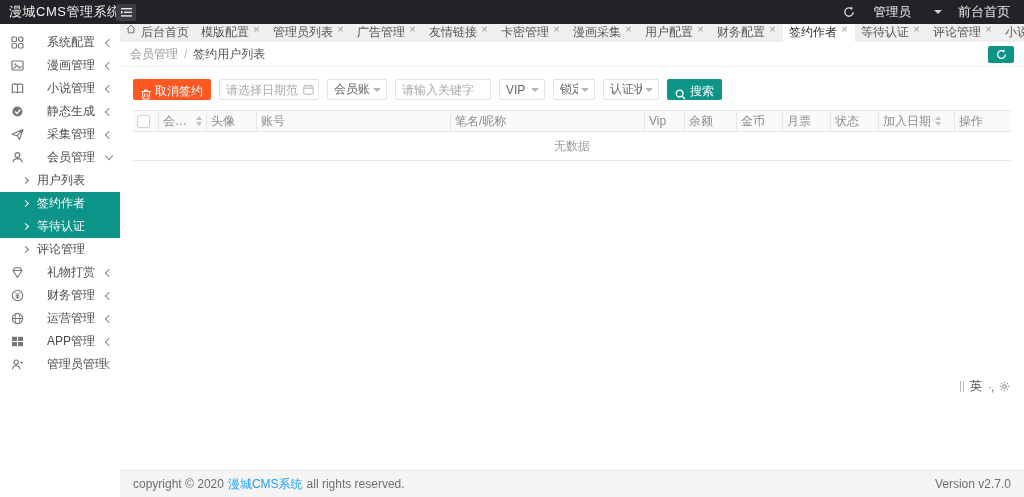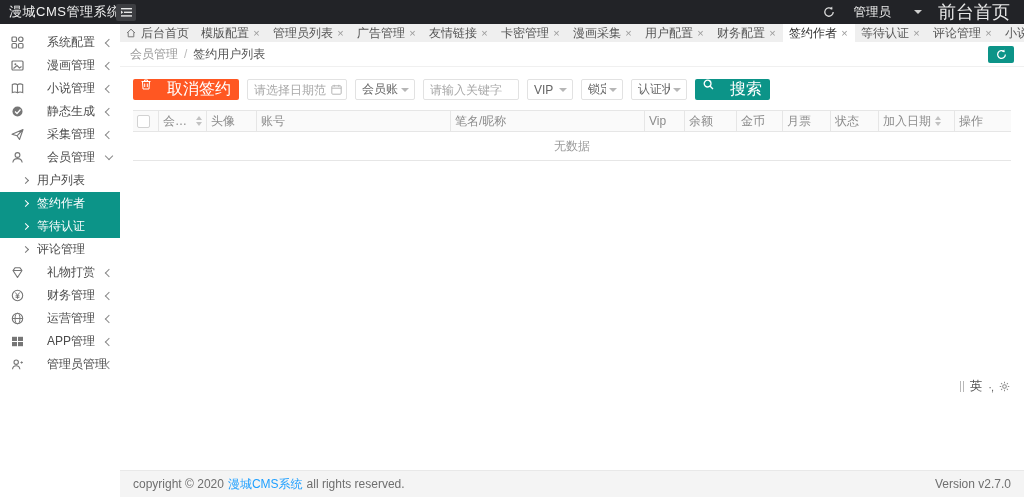--- a/index.html
+++ b/index.html
@@ -11,56 +11,56 @@
   }
   
   .topbar { height:24px; background:#222327; color:#e8e8e8; display:flex; align-items:center; flex-shrink:0; font-size:13px; }
   .brand { width:112px; padding-left:9px; font-size:13px; color:#f0f0f0; letter-spacing:.5px; white-space:nowrap; }
   .hamburger { width:20px; height:17px; background:#3d3e42; border:none; border-radius:2px; display:flex; align-items:center; justify-content:center; cursor:pointer; margin-left:4px; }
   .hamburger svg { display:block; }
   .topbar .spacer { flex:1; }
   .top-refresh { width:22px; display:flex; justify-content:center; cursor:pointer; margin-right:14px; }
   .top-user { display:flex; align-items:center; gap:23px; margin-right:16px; cursor:pointer; font-size:12.5px; }
   .caret-down-w { width:0; height:0; border-left:4px solid transparent; border-right:4px solid transparent; border-top:4px solid #cfcfcf; }
-  .top-front { margin-right:14px; cursor:pointer; font-size:18px; }
+  .top-front { margin-right:14px; cursor:pointer; font-size:13px; }
 
   
   .body { flex:1; display:flex; min-height:0; }
   .sidebar { width:120px; background:#fff; flex-shrink:0; padding-top:7px; overflow:hidden; }
   .side-item { height:23px; display:flex; align-items:center; padding:0 8px 0 10px; font-size:12px; color:#4a4a4a; cursor:pointer; }
   .side-item .sicon { width:14px; height:14px; margin-right:7px; display:flex; align-items:center; justify-content:center; color:#767676; flex-shrink:0; }
   .side-item .slabel { flex:1; white-space:nowrap; overflow:hidden;margin-left:16px; }
   .chev { width:6px; height:6px; border-right:1px solid #8a8a8a; border-bottom:1px solid #8a8a8a; flex-shrink:0; }
   .chev.left { transform:rotate(135deg); }
   .chev.down { transform:rotate(45deg); margin-top:-3px; }
   .submenu .sub-item { height:23px; display:flex; align-items:center; padding-left:23px; font-size:12px; color:#4a4a4a; cursor:pointer; background:#fff; }
   .sub-arrow { width:5px; height:5px; border-right:1px solid #777; border-top:1px solid #777; transform:rotate(45deg); margin-right:9px; flex-shrink:0; }
   .sub-item.active { background:#0c9488; color:#fff; }
   .sub-item.active .sub-arrow { border-color:#fff; }
 
   
   .main { flex:1; display:flex; flex-direction:column; min-width:0; background:#fff; position:relative; }
 
   .tabbar { height:18px; background:#efefef; display:flex; align-items:stretch; font-size:12px; color:#555; flex-shrink:0; overflow:hidden; }
-  .tab { display:flex; align-items:center; padding:0 6px; gap:3px; cursor:pointer; white-space:nowrap; }
+  .tab { display:flex; padding:0 6px; gap:3px; cursor:pointer; white-space:nowrap; }
   .tab .tclose { color:#9a9a9a; font-size:11px; width:9px; text-align:center; line-height:1; cursor:pointer; }
   .tab.active { background:#fff; color:#333; }
   .home-ico { display:flex; margin-right:2px; color:#777; }
 
   .crumbbar { height:25px; display:flex; align-items:center; padding:0 10px; font-size:12px; border-bottom:1px solid #f0f0f0; flex-shrink:0; }
   .crumb-sec { color:#999; }
   .crumb-sep { color:#bbb; margin:0 6px; }
   .crumb-page { color:#555; }
   .crumb-refresh { margin-left:auto; width:26px; height:17px; background:#0c9488; border:none; border-radius:2px; display:flex; align-items:center; justify-content:center; cursor:pointer; }
 
   .content { flex:1; padding:12px 8px 0; position:relative; min-height:0; }
 
   
   .toolbar { display:flex; align-items:center; gap:8px; height:21px; margin:0 5px; }
-  .btn { height:21px; border:none; border-radius:2px; color:#fff; font-size:16px; display:flex; align-items:flex-start; gap:16px; padding:0 8px; cursor:pointer; font-family:inherit; }
+  .btn { height:21px; border:none; border-radius:2px; color:#fff; font-size:12px; display:flex; align-items:flex-end; gap:4px; padding:0 8px; cursor:pointer; font-family:inherit; }
   .btn-danger { background:#ff5722; }
   .btn-search { background:#0c9488; }
   .tb-input { height:21px; border:1px solid #e2e2e2; border-radius:2px; font-size:12px; color:#666; padding:0 6px; font-family:inherit; outline:none; }
   .tb-input::placeholder { color:#a8a8a8; }
   .inp-wrap { position:relative; display:flex; align-items:center; }
   .inp-wrap .in-icon { position:absolute; right:5px; color:#b5b5b5; display:flex; pointer-events:none; }
   .date-input { width:100px; padding-right:20px; }
   .kw-input { width:96px; }
   .sel { height:21px; border:1px solid #e2e2e2; border-radius:2px; background:#fff; font-size:12px; color:#666; display:flex; align-items:center; padding:0 16px 0 6px; position:relative; cursor:pointer; white-space:nowrap; }
   .sel .sval { overflow:hidden; text-overflow:clip; }

